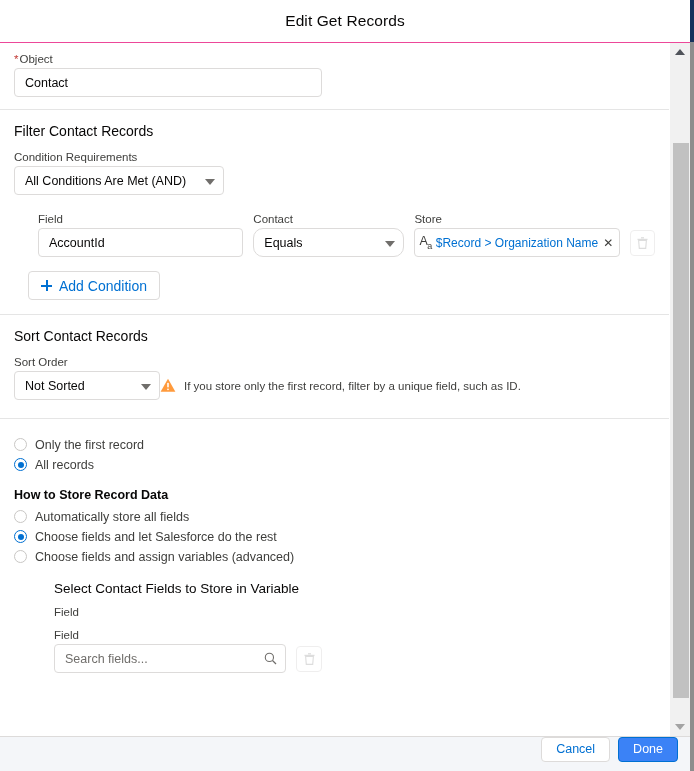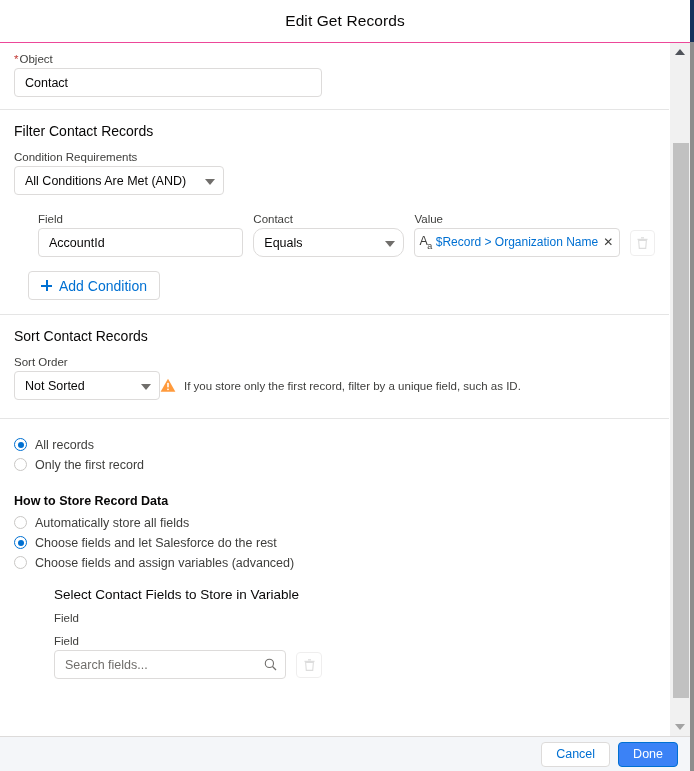--- a/index.html
+++ b/index.html
@@ -193,21 +193,21 @@
     height: 29px;
     border: 1px solid #dddbda;
     border-radius: 4px;
     background: #ffffff;
     display: flex;
     align-items: center;
     padding: 0 4px;
   }
   .pill {
     display: flex;
-    align-items: flex-start;
+    align-items: center;
     gap: 4px;
     font-size: 12px;
     color: #0070d2;
     white-space: nowrap;
     overflow: hidden;
   }
   .aa-icon {
     font-size: 12.5px;
     color: #3e3e3c;
     line-height: 1;
@@ -333,21 +333,21 @@
     pointer-events: none;
   }
 
   
   .modal-footer {
     height: 34px;
     min-height: 34px;
     background: #f4f6f9;
     border-top: 1px solid #dddbda;
     display: flex;
-    align-items: center;
+    align-items: flex-start;
     justify-content: flex-end;
     padding-right: 12px;
     gap: 8px;
   }
   .btn {
     height: 25px;
     padding: 0 14px;
     border-radius: 4px;
     font-size: 12.5px;
     font-family: "Liberation Sans", sans-serif;
@@ -405,21 +405,21 @@
 
           <div class="cond-col-op">
             <label class="field-label">Contact</label>
             <div class="combo" style="width:100%;">
               <input class="input" style="width: 100%; border-radius: 10px;" readonly="" value="Equals">
               <span class="caret"></span>
             </div>
           </div>
 
           <div class="cond-col-val">
-            <label class="field-label">Value</label>
+            <label class="field-label">Store</label>
             <div class="pillbox">
               <span class="pill">
                 <span class="aa-icon"><span>A</span><sub>a</sub></span>
                 <span class="pill-text">$Record &gt; Organization Name</span>
                 <span class="pill-x">✕</span>
               </span>
             </div>
           </div>
 
           <div class="icon-btn disabled" style="margin-bottom:1px;">
@@ -461,29 +461,29 @@
           </div>
         </div>
       </div>
 
       <div class="divider"></div>
 
       <div class="sec" style="padding-top:16px;">
 
 
         <div class="radio-line">
+          <span class="radio"></span>
+          <span class="radio-label">Only the first record</span>
+        </div>
+        <div class="radio-line">
           <span class="radio checked"></span>
           <span class="radio-label">All records</span>
         </div>
-        <div class="radio-line">
-          <span class="radio"></span>
-          <span class="radio-label">Only the first record</span>
-        </div>
-
-        <div class="group-head" style="margin-top:20px;">How to Store Record Data</div>
+
+        <div class="group-head" style="margin-top:14px;">How to Store Record Data</div>
 
         <div class="radio-line">
           <span class="radio"></span>
           <span class="radio-label">Automatically store all fields</span>
         </div>
         <div class="radio-line">
           <span class="radio checked"></span>
           <span class="radio-label">Choose fields and let Salesforce do the rest</span>
         </div>
         <div class="radio-line">

